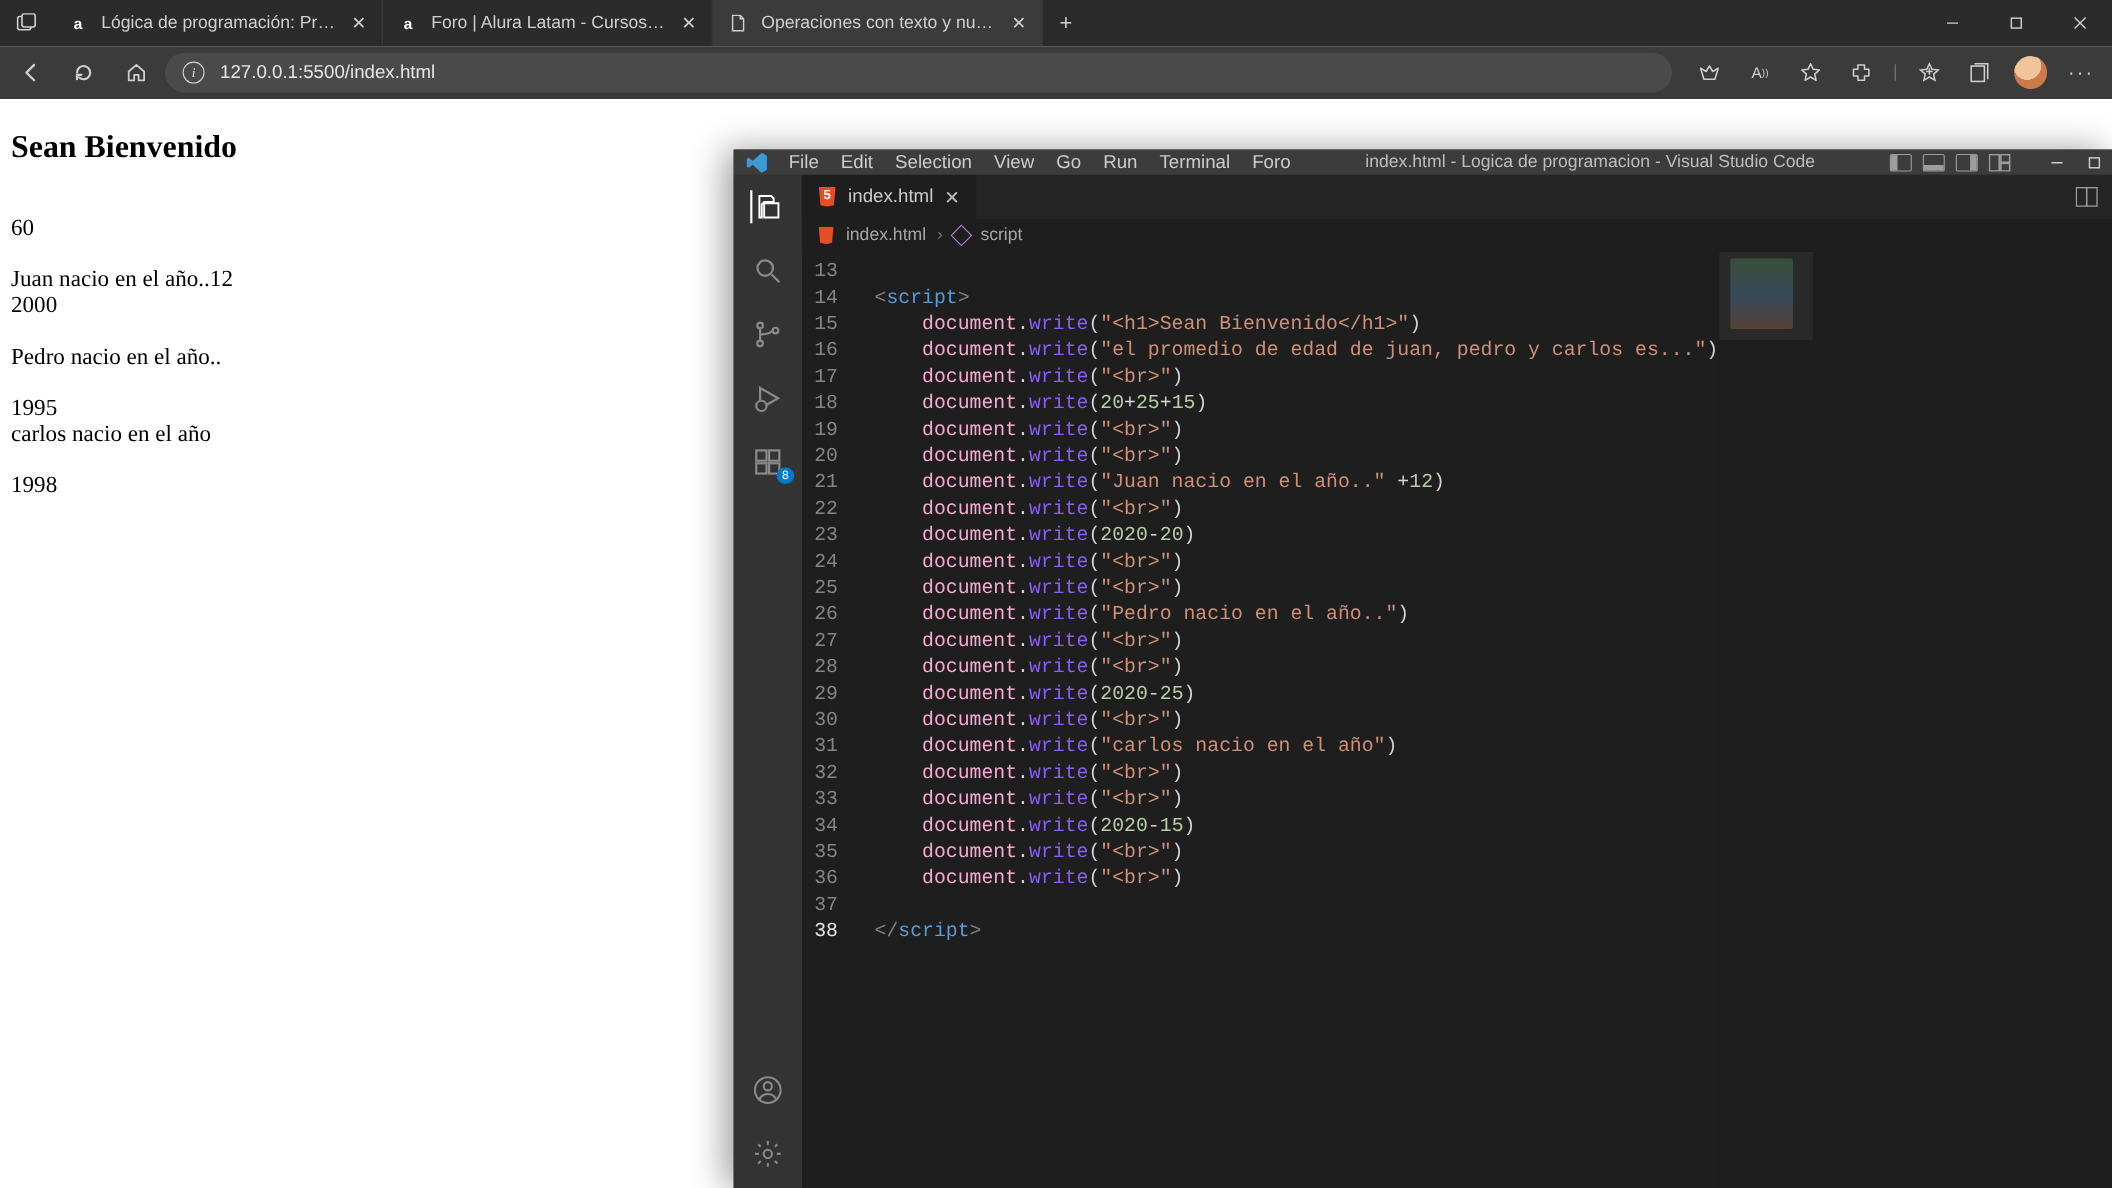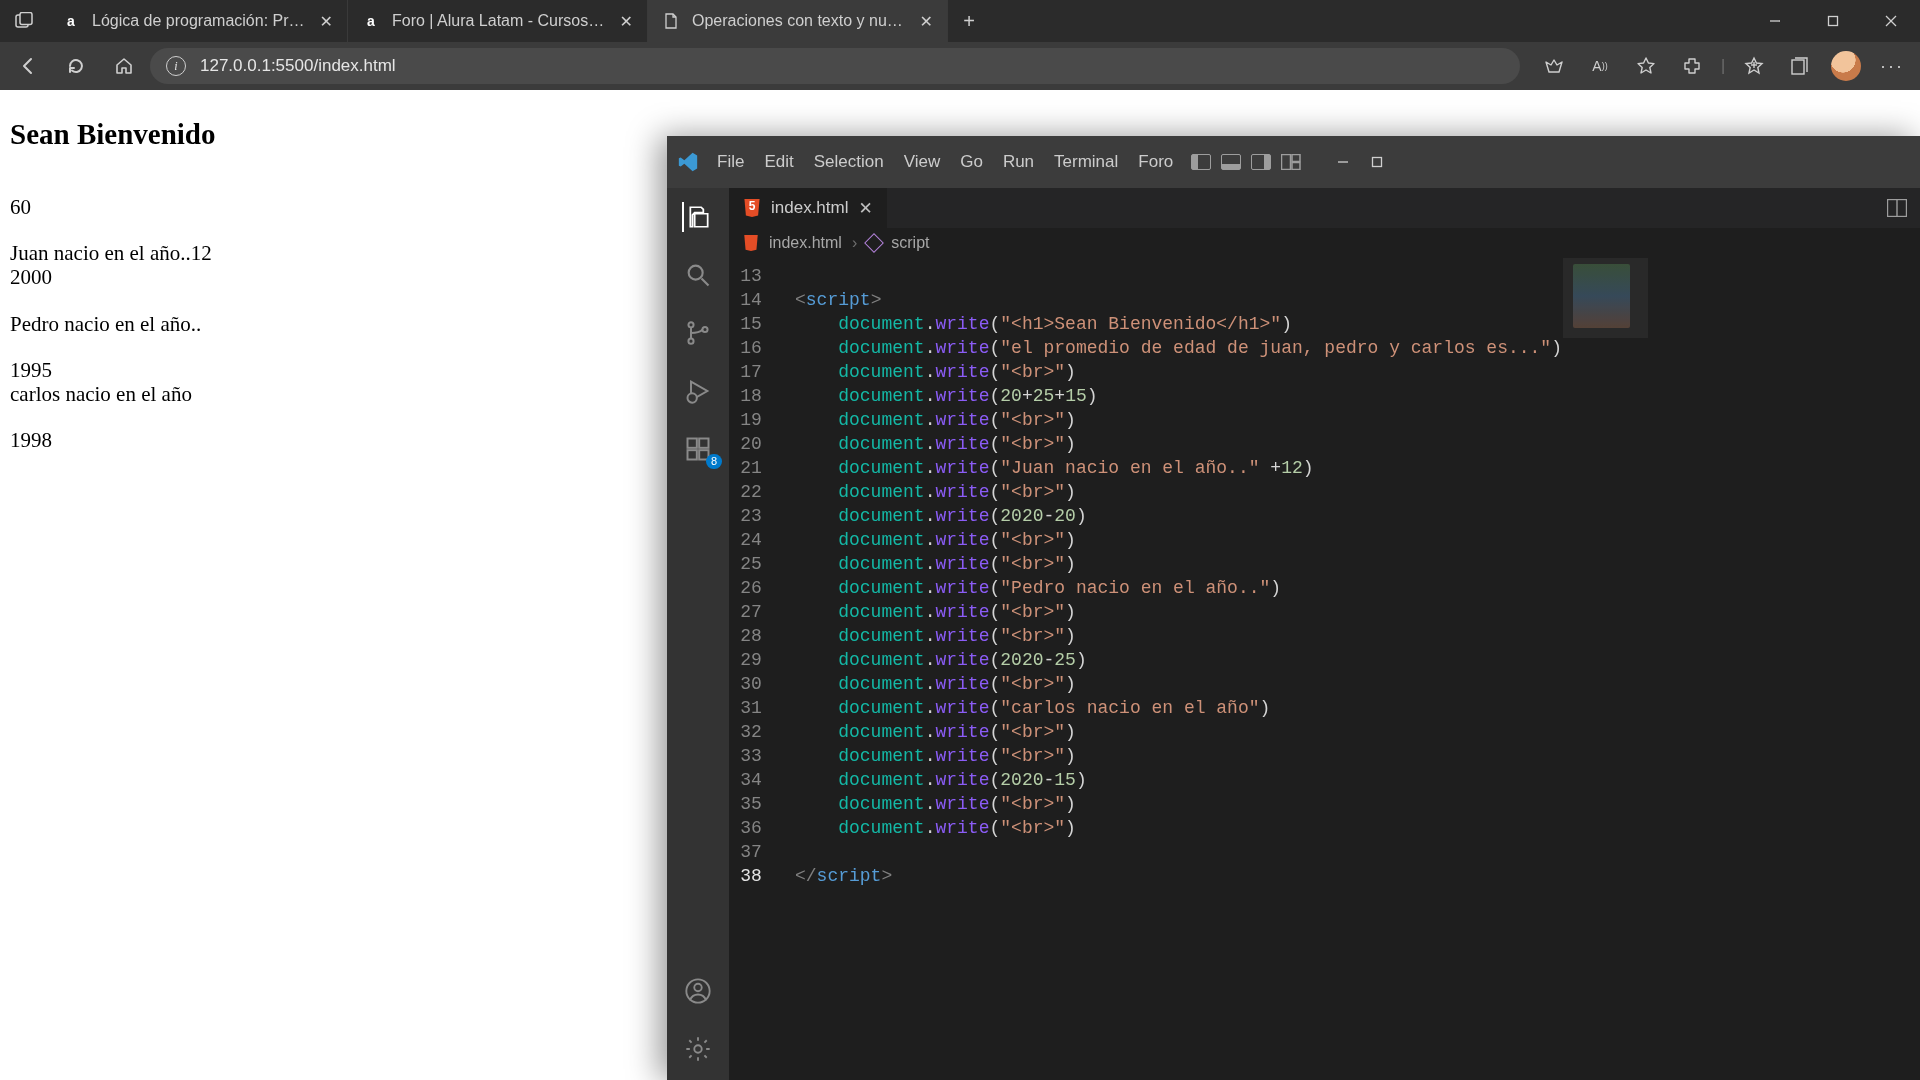--- a/index.html
+++ b/index.html
@@ -26,21 +26,21 @@
   .avatar { width:30px; height:30px; border-radius:50%; background: radial-gradient(circle at 40% 30%, #f2c49b 0 45%, #c97b4a 46% 100%); }
 
   
   .page-white { position:absolute; left:0; top:90px; width:1920px; height:990px; background:#fff; font-family: "Times New Roman", serif; color:#000; padding:10px; }
   .page-white h1 { font-size:29px; font-weight:bold; margin:18px 0 20px 0; }
   .page-white p { font-size:21px; margin: 0 0 22px 0; line-height:1.15; }
 
   
   .vscode { position:absolute; left:667px; top:136px; width:1253px; height:944px; background:#1e1e1e; color:#cccccc; font-size:17px; display:flex; flex-direction:column; box-shadow: -8px 0 30px rgba(0,0,0,.4); }
 
-  .vsc-titlebar { height:52px; background:#3c3c3c; display:flex; align-items:center; padding:0 10px; gap:18px; font-size:17px; }
+  .vsc-titlebar { height:23px; background:#3c3c3c; display:flex; align-items:center; padding:0 10px; gap:18px; font-size:17px;justify-content:space-between; }
   .vsc-logo { width:22px; height:22px; }
   .vsc-menu { display:flex; gap:20px; }
   .vsc-title-center { flex:1; text-align:center; color:#bdbdbd; font-size:16px; }
   .vsc-layout-icons { display:flex; gap:10px; }
   .vsc-layout-icons .lic { width:20px; height:16px; border:1.5px solid #9d9d9d; border-radius:2px; position:relative; }
   .lic.a::before{content:"";position:absolute;left:0;top:0;width:6px;height:100%;background:#9d9d9d;}
   .lic.b::before{content:"";position:absolute;left:0;bottom:0;width:100%;height:5px;background:#9d9d9d;}
   .lic.c::before{content:"";position:absolute;right:0;top:0;width:6px;height:100%;background:#9d9d9d;}
   .vsc-win { display:flex; gap:22px; margin-left:18px; }
 
@@ -63,21 +63,21 @@
   .breadcrumb .sep { color:#6e6e6e; }
   .breadcrumb .cube { width:14px;height:14px;border:1.5px solid #b180d7;transform:rotate(45deg); }
 
   .code-surface { flex:1; display:flex; position:relative; font-family: Consolas, "Courier New", monospace; font-size:18px; line-height:24px; }
   .gutter { width:58px; text-align:center; color:#858585; padding:6px 14px 0 0; user-select:none; }
   .code-lines { padding:6px 0 0 8px; white-space:pre; }
   .current-gutter { color:#e5e5e5; }
 
   .tok-tag { color:#569cd6; }       
   .tok-angle { color:#808080; }
-  .tok-obj { color:#14b8a6; }       
+  .tok-obj { color:#f9a8d4; }       
   .tok-dot { color:#d4d4d4; }
   .tok-func { color:#8b5cf6; }      
   .tok-paren { color:#d4d4d4; }
   .tok-str { color:#ce9178; }
   .tok-num { color:#b5cea8; }
   .tok-op { color:#d4d4d4; }
 
   .minimap { width:86px; background:#1e1e1e; border-left:1px solid #1e1e1e; position:relative; }
   .minimap .viewport { position:absolute; left:0; right:0; top:0; height:80px; background:rgba(200,200,200,.07); }
   .minimap .blob { position:absolute; left:10px; right:18px; background:linear-gradient(#3a5f3a,#355773,#6a4736); top:6px; height:64px; opacity:.6; border-radius:2px; }
@@ -215,20 +215,21 @@
     <div class="vsc-menu">
       <span>File</span>
       <span>Edit</span>
       <span>Selection</span>
       <span>View</span>
       <span>Go</span>
       <span>Run</span>
       <span>Terminal</span>
       <span>Foro</span>
     </div>
+    <div class="vsc-title-center">index.html - Logica de programacion - Visual Studio Code</div>
     <div class="vsc-layout-icons">
       <div class="lic a"></div>
       <div class="lic b"></div>
       <div class="lic c"></div>
       <div class="lic" style="border:none;">
         <svg width="20" height="16" viewBox="0 0 20 16">
             <rect x="0.5" y="0.5" width="9" height="15" fill="none" stroke="#9d9d9d" stroke-width="1.5"></rect>
             <rect x="11" y="0.5" width="8" height="7" fill="none" stroke="#9d9d9d" stroke-width="1.5"></rect>
             <rect x="11" y="8.5" width="8" height="7" fill="none" stroke="#9d9d9d" stroke-width="1.5"></rect>
           </svg>

